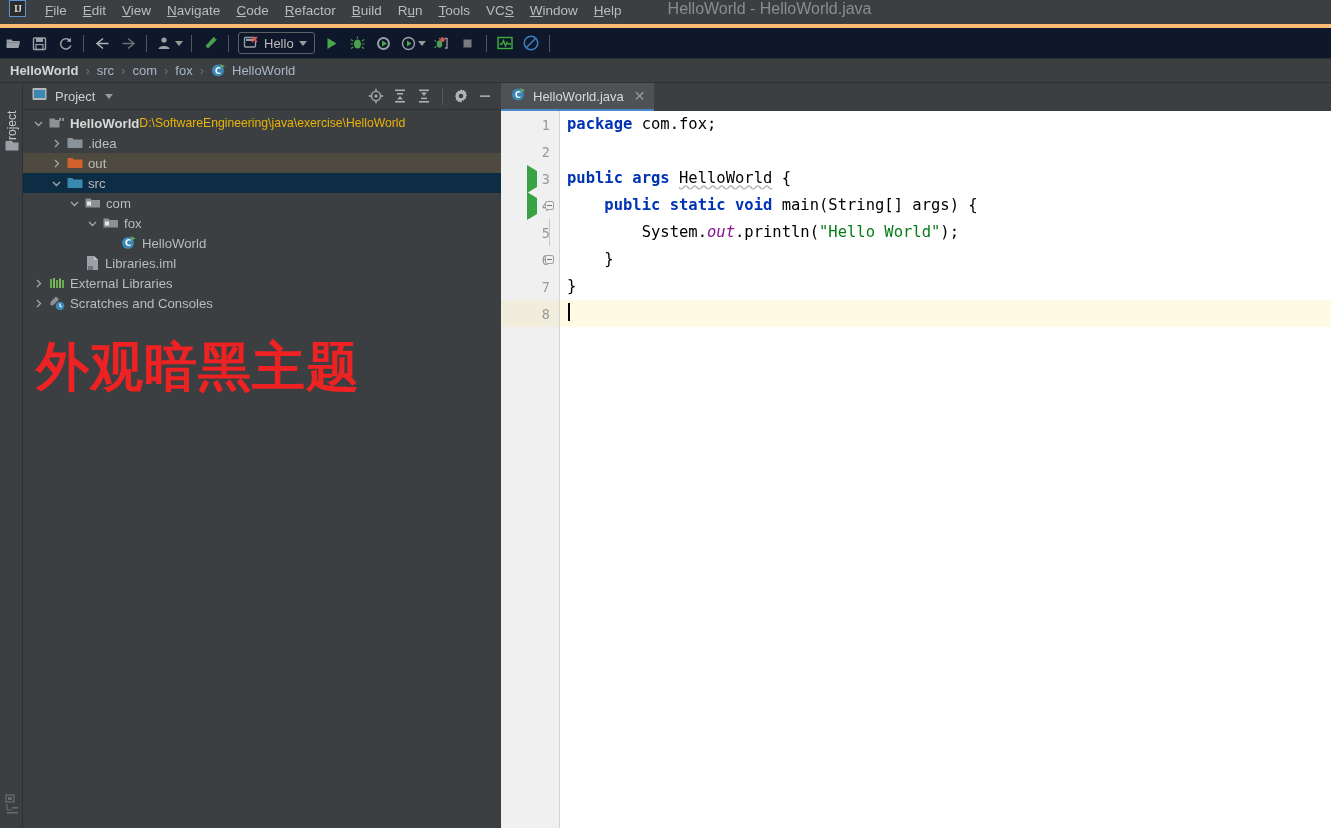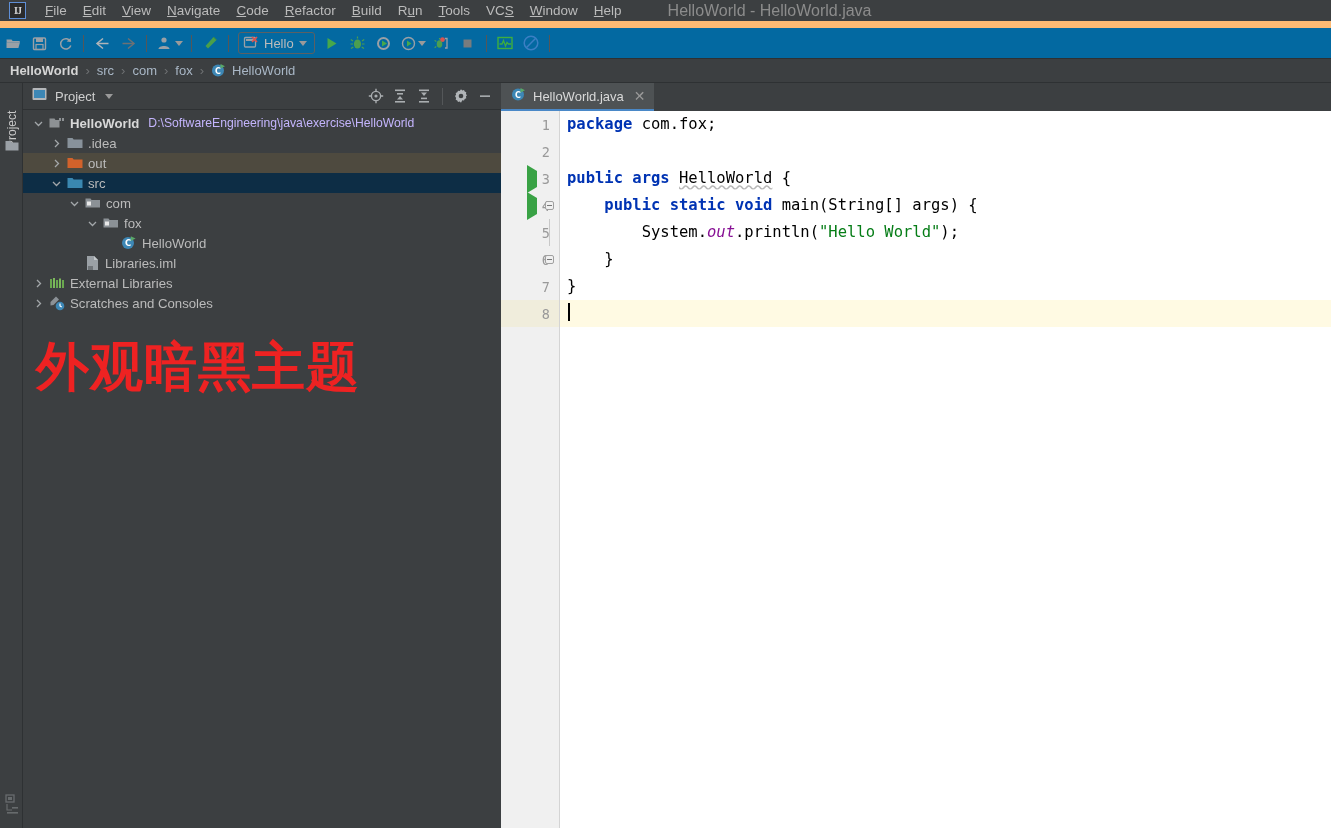--- a/index.html
+++ b/index.html
@@ -7,43 +7,43 @@
     width: 1331px; height: 828px;
     background: #3c3f41;
     font-family: "Liberation Sans", "DejaVu Sans", sans-serif;
     overflow: hidden;
   }
   .app { position: relative; width: 1331px; height: 828px; background: #3c3f41; }
 
   
   .menubar {
     position: absolute; left: 0; top: 0; width: 1331px; height: 28px;
-    background: #3c3f41; display: flex; align-items: center;
-    border-bottom: 7px solid #fdba74;
+    background: #3c3f41; display: flex; align-items: flex-start;
+    border-bottom: 4px solid #fdba74;
   }
   .ij-logo {
     width: 17px; height: 17px; margin-left: 9px; margin-right: 11px;
     border: 1px solid #5f8fd6; background: #2b2b2b;
     color: #d6d6d6; font-size: 10px; font-weight: bold;
     display: flex; align-items: center; justify-content: center;
     letter-spacing: -1px; font-family: "Liberation Serif", serif;
   }
   .menu-item {
     color: #bbbbbb; font-size: 13.5px; padding: 3px 8px;
     cursor: default; white-space: nowrap;
   }
   .menu-item u { text-decoration: underline; }
   .win-title {
     color: #8c8c8c; font-size: 16px; margin-left: 38px; white-space: nowrap;
   }
 
   
   .toolbar {
     position: absolute; left: 0; top: 28px; width: 1331px; height: 31px;
-    background: #0369a1; display: flex; align-items: center;
+    background: #0f172a; display: flex; align-items: center;
     border-bottom: 1px solid #2e3133;
   }
   .tb-btn {
     width: 26px; height: 26px; display: flex; align-items: center;
     justify-content: center; cursor: default;
   }
   .tb-sep {
     width: 1px; height: 17px; background: #545759; margin: 0 5px;
   }
   .runcfg {
@@ -100,21 +100,21 @@
   }
   .row.sel-out { background: #4e4a3f; }
   .row.sel-src { background: #0d2d45; }
   .arrow {
     width: 13px; height: 13px; display: inline-flex;
     align-items: center; justify-content: center; flex: 0 0 13px;
   }
   .arrow.none { visibility: hidden; }
   .lbl { color: #bbbbbb; font-size: 13.2px; margin-left: 5px; }
   .lbl.bold { font-weight: bold; color: #d8d8d8; }
-  .path { color: #c4b5fd; font-size: 12.2px; margin-left: 9px; }
+  .path { color: #eab308; font-size: 12.2px; }
 
   
   .editor-area {
     position: absolute; left: 501px; top: 83px; width: 830px; height: 745px;
     background: #ffffff;
   }
   .tabbar {
     height: 28px; background: #3c3f41; display: flex; align-items: flex-end;
   }
   .tab {

